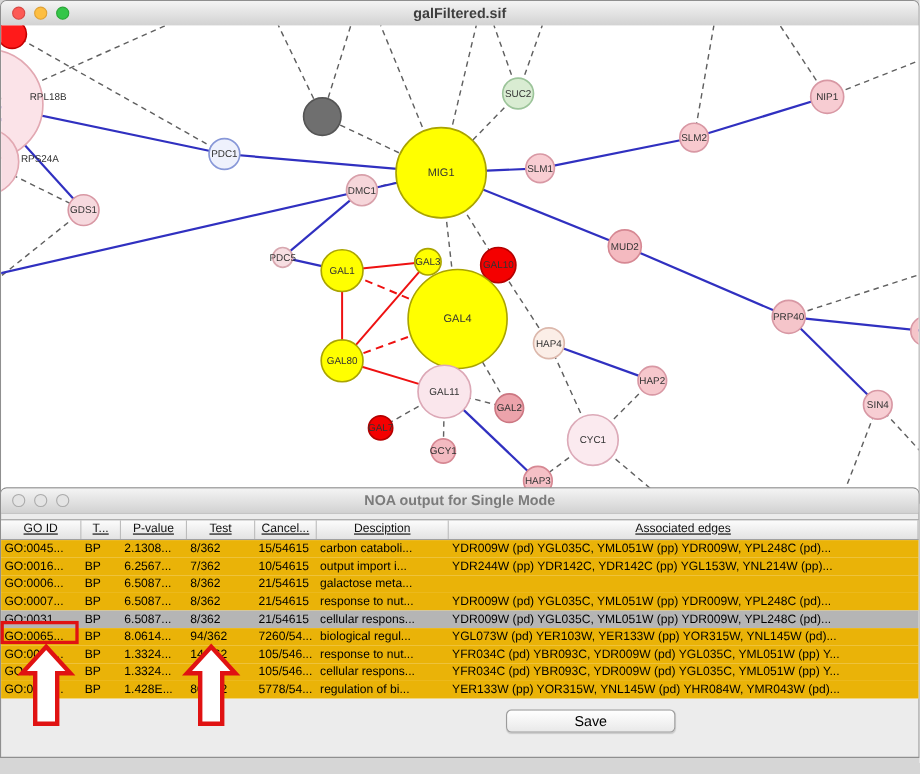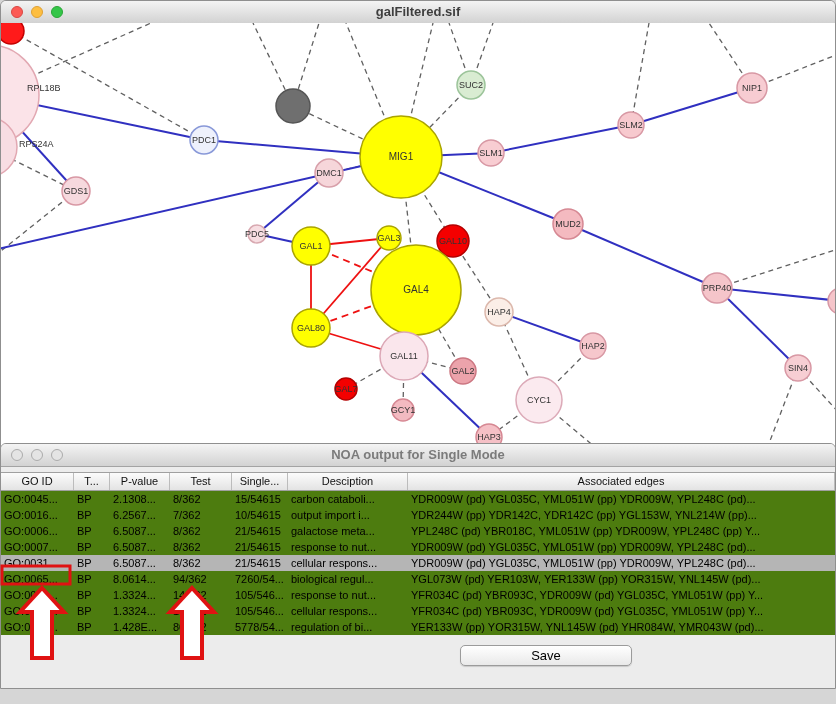--- a/index.html
+++ b/index.html
@@ -24,30 +24,30 @@
   .light.yellow{background:#fdbe41;border:1px solid #dfa134;}
   .light.green{background:#35c649;border:1px solid #2aa637;}
   .light.gray{background:#e4e4e4;border:1px solid #ababab;}
 
   .canvas{position:absolute;top:22px;left:0;right:0;bottom:0;background:#ffffff;overflow:hidden;}
 
   
   .table{position:absolute;top:28px;left:0;right:0;}
   #thead,.tr{display:grid;grid-template-columns:73px 36px 60px 62px 56px 120px 1fr;}
   #thead{height:17px;background:linear-gradient(#fcfcfc,#e3e3e3);
-         border-top:1px solid #a0a0a0;border-bottom:1px solid #a0a0a0;}
+         border-top:1px solid #a0a0a0;border-bottom:1px solid #a0a0a0;text-decoration:underline;}
   .th{font-size:11px;line-height:16px;text-align:center;color:#111;
       border-right:1px solid #bcbcbc;overflow:hidden;white-space:nowrap;}
   .tbody{background:#ffffff;}
-  .tr{height:16px;background:#4d7c0f;}
+  .tr{height:16px;background:#eab308;}
   .tr.selected{background:#b5b5b5;}
   .td{font-size:11px;line-height:16px;padding-left:3px;white-space:nowrap;
       overflow:hidden;color:#000;}
 
-  .btn{position:absolute;height:21px;width:172px;border-radius:5px;
+  .btn{position:absolute;height:21px;width:154px;border-radius:5px;
        border:1px solid #9b9b9b;background:linear-gradient(#ffffff,#e9e9e9);
        font-size:13px;font-family:"Liberation Sans",sans-serif;color:#000;
        box-shadow:0 1px 1px rgba(0,0,0,.15);}
   .btn-save{left:459px;top:201px;}
   .btn-cancel{left:676px;top:201px;}
 
   
   .overlay{position:absolute;left:0;top:0;pointer-events:none;}
 </style>
 </head>
@@ -251,21 +251,21 @@
       </div>
       <div class="title">NOA output for Single Mode</div>
     </div>
 
     <div class="table">
       <div id="thead">
           <div class="th">GO ID</div>
           <div class="th">T...</div>
           <div class="th">P-value</div>
           <div class="th">Test</div>
-          <div class="th">Single...</div>
+          <div class="th">Cancel...</div>
           <div class="th">Desciption</div>
           <div class="th">Associated edges</div>
         </div>
       <div id="tbody" class="tbody">
           <div class="tr">
             <div class="td">GO:0045...</div>
             <div class="td">BP</div>
             <div class="td">2.1308...</div>
             <div class="td">8/362</div>
             <div class="td">15/54615</div>
@@ -281,21 +281,20 @@
             <div class="td">output import i...</div>
             <div class="td">YDR244W (pp) YDR142C, YDR142C (pp) YGL153W, YNL214W (pp)...</div>
           </div>
           <div class="tr">
             <div class="td">GO:0006...</div>
             <div class="td">BP</div>
             <div class="td">6.5087...</div>
             <div class="td">8/362</div>
             <div class="td">21/54615</div>
             <div class="td">galactose meta...</div>
-            <div class="td">YPL248C (pd) YBR018C, YML051W (pp) YDR009W, YPL248C (pp) Y...</div>
           </div>
           <div class="tr">
             <div class="td">GO:0007...</div>
             <div class="td">BP</div>
             <div class="td">6.5087...</div>
             <div class="td">8/362</div>
             <div class="td">21/54615</div>
             <div class="td">response to nut...</div>
             <div class="td">YDR009W (pd) YGL035C, YML051W (pp) YDR009W, YPL248C (pd)...</div>
           </div>

